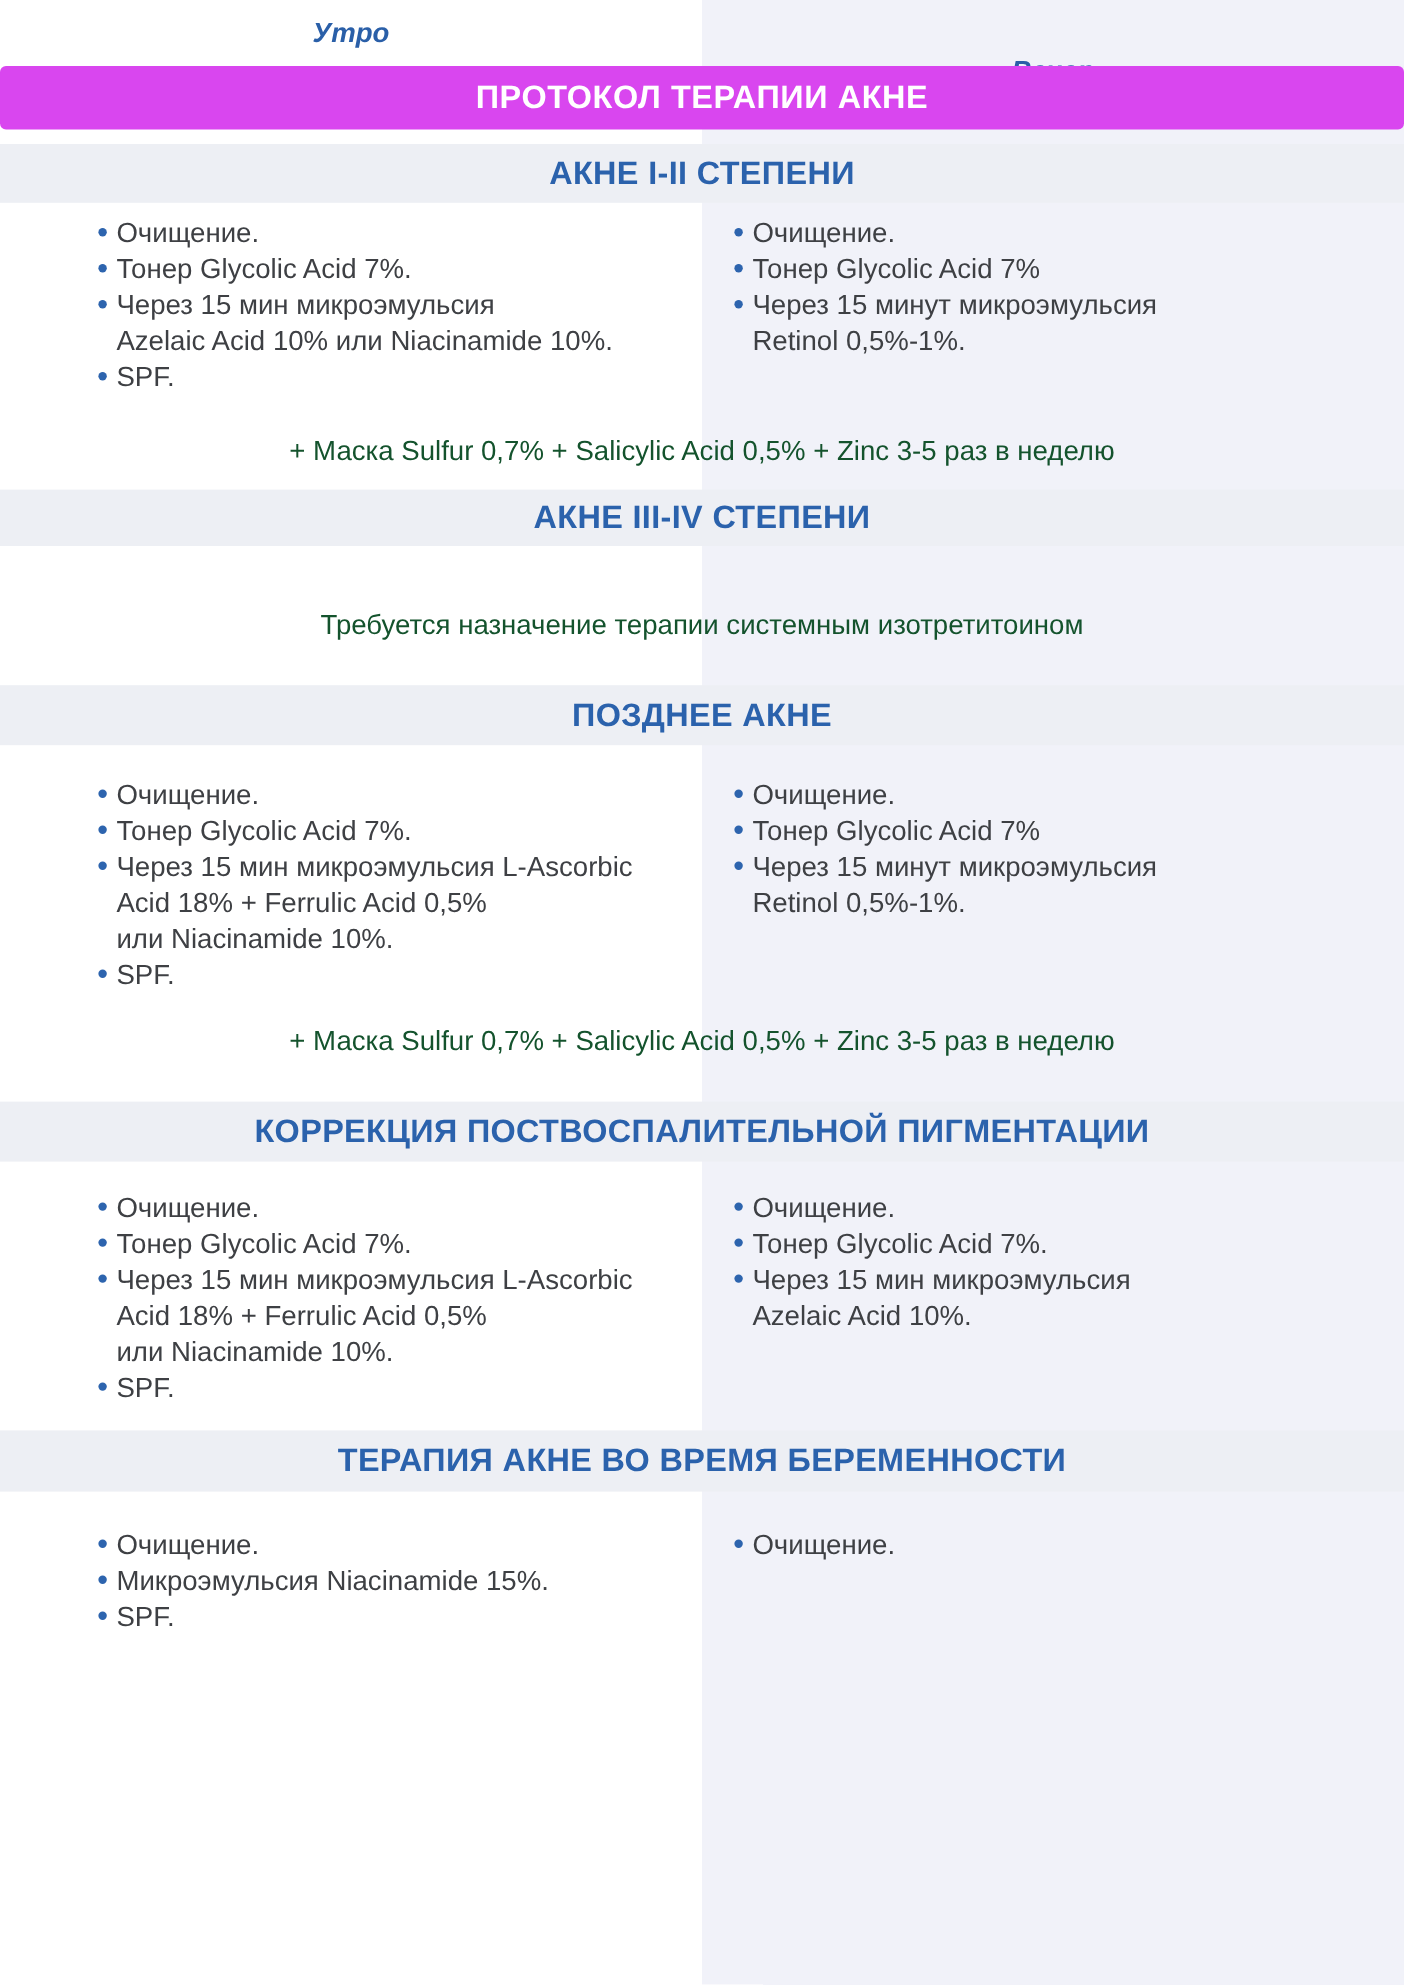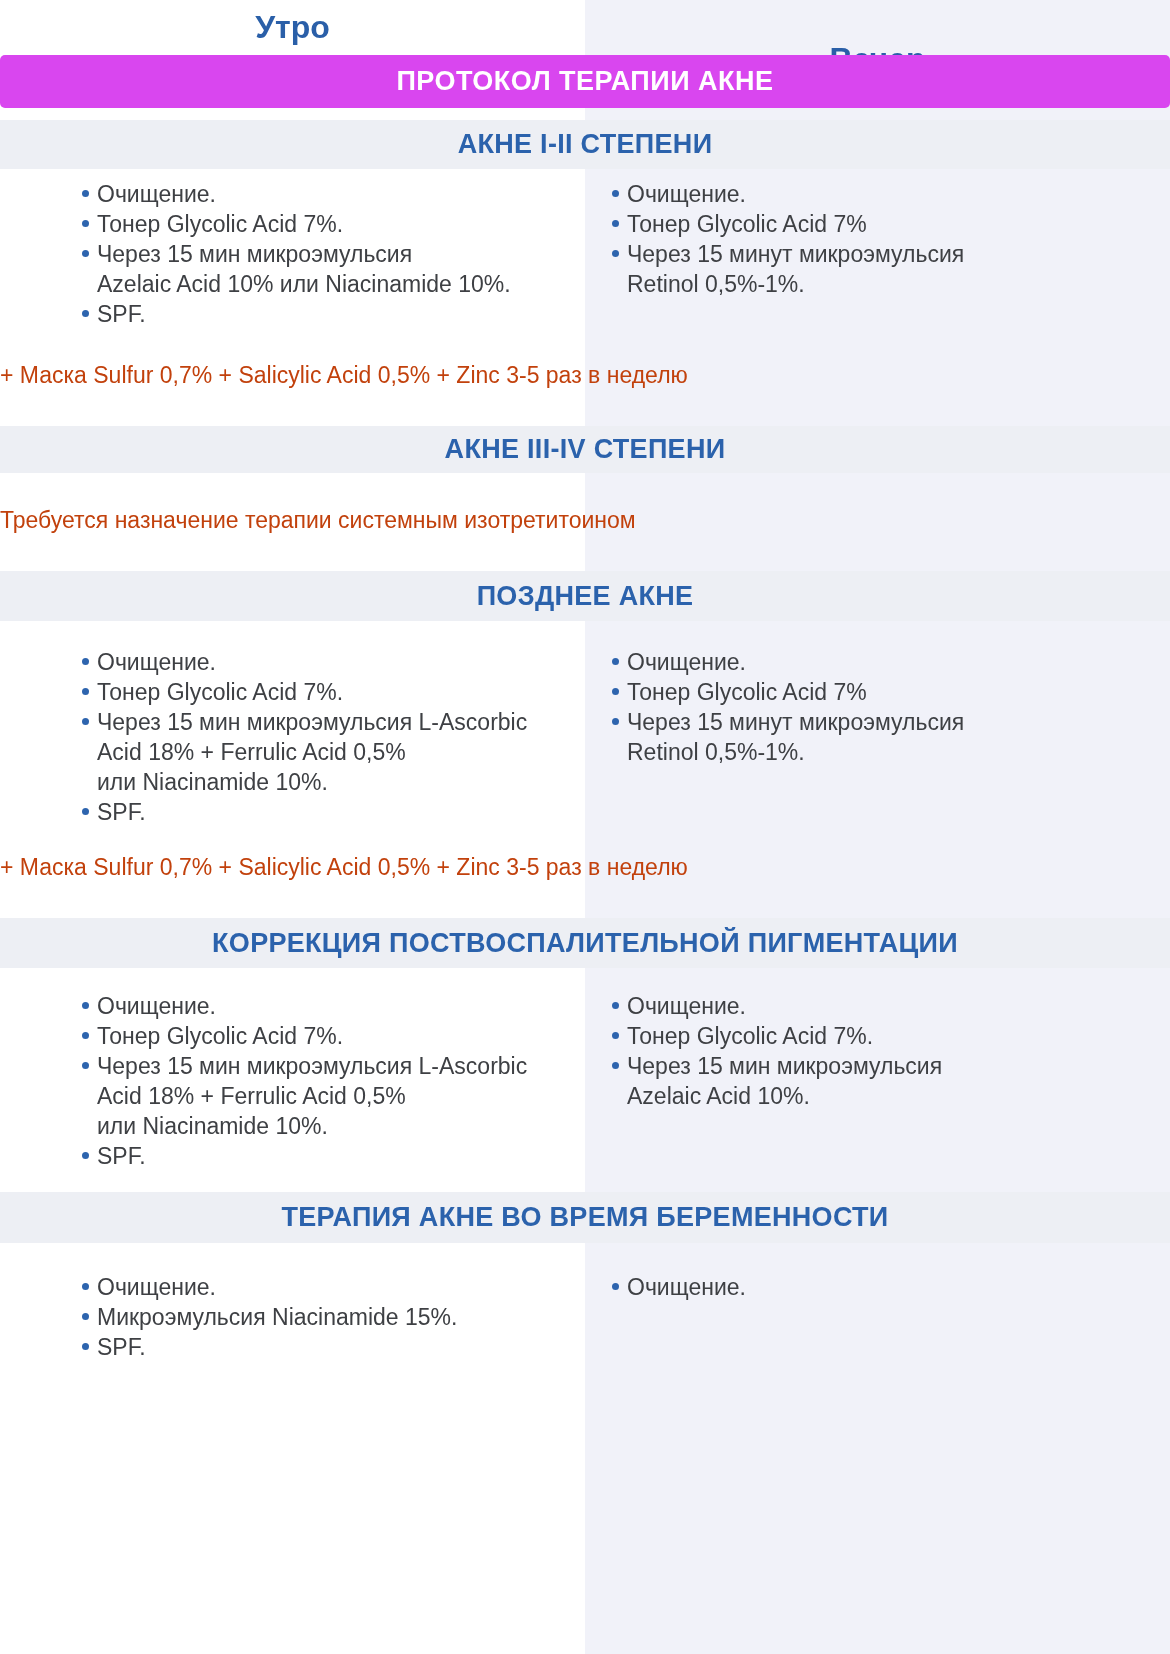--- a/index.html
+++ b/index.html
@@ -16,21 +16,21 @@
   .evening-bg{
     position:absolute;
     left:585px; top:0;
     width:585px; height:1654px;
     background:#f1f2f9;
   }
   
   .col-header{
     position:absolute; top:0; height:55px;
     display:flex; align-items:center; justify-content:center;
-    font-size:32px; font-weight:bold; color:#2a5fa8;
+    font-size:23px; font-weight:bold; color:#2a5fa8;font-style:italic;
   }
   .col-header.morning{left:0; width:585px;}
   .col-header.evening{left:585px; width:585px;margin-top:32px;}
   
   .banner{
     position:absolute; left:0; top:55px;
     width:1170px; height:53px;
     background:#d946ef;
     border-radius:5px;
     display:flex; align-items:center; justify-content:center;
@@ -38,21 +38,21 @@
   }
   
   .band{
     position:absolute; left:0;
     width:1170px; height:50px;
     background:#edeff4;
     display:flex; align-items:center; justify-content:center;
     color:#2b62ac; font-size:27px; font-weight:bold; letter-spacing:.3px;
   }
   .band-1{top:108px; height:49px;margin-top:12px;}
-  .band-2{top:426px; height:47px;}
+  .band-2{top:408px; height:47px;}
   .band-3{top:571px;}
   .band-4{top:918px;}
   .band-5{top:1192px; height:51px;}
   
   ul.routine{
     position:absolute; margin:0; padding:0; list-style:none;
     font-size:23px; line-height:30px;
   }
   ul.routine li{
     position:relative; margin:0; padding:0 0 0 15px;
@@ -67,21 +67,21 @@
   .list-s1-e{left:612px; top:179px; width:460px;}
   .list-s3-m{left:82px; top:647px; width:480px;}
   .list-s3-e{left:612px; top:647px; width:460px;}
   .list-s4-m{left:82px; top:991px; width:480px;}
   .list-s4-e{left:612px; top:991px; width:460px;}
   .list-s5-m{left:82px; top:1272px; width:480px;}
   .list-s5-e{left:612px; top:1272px; width:470px;}
   
   .note{
     position:absolute; left:0; width:1170px;
-    font-size:23px; line-height:30px; color:#c2410c;
+    text-align:center; font-size:23px; line-height:30px; color:#14532d;
   }
   .note-s1{top:360px;}
   .note-s2{top:505px;}
   .note-s3{top:852px;}
 </style>
 </head>
 <body>
 
 <div class="page">
 

